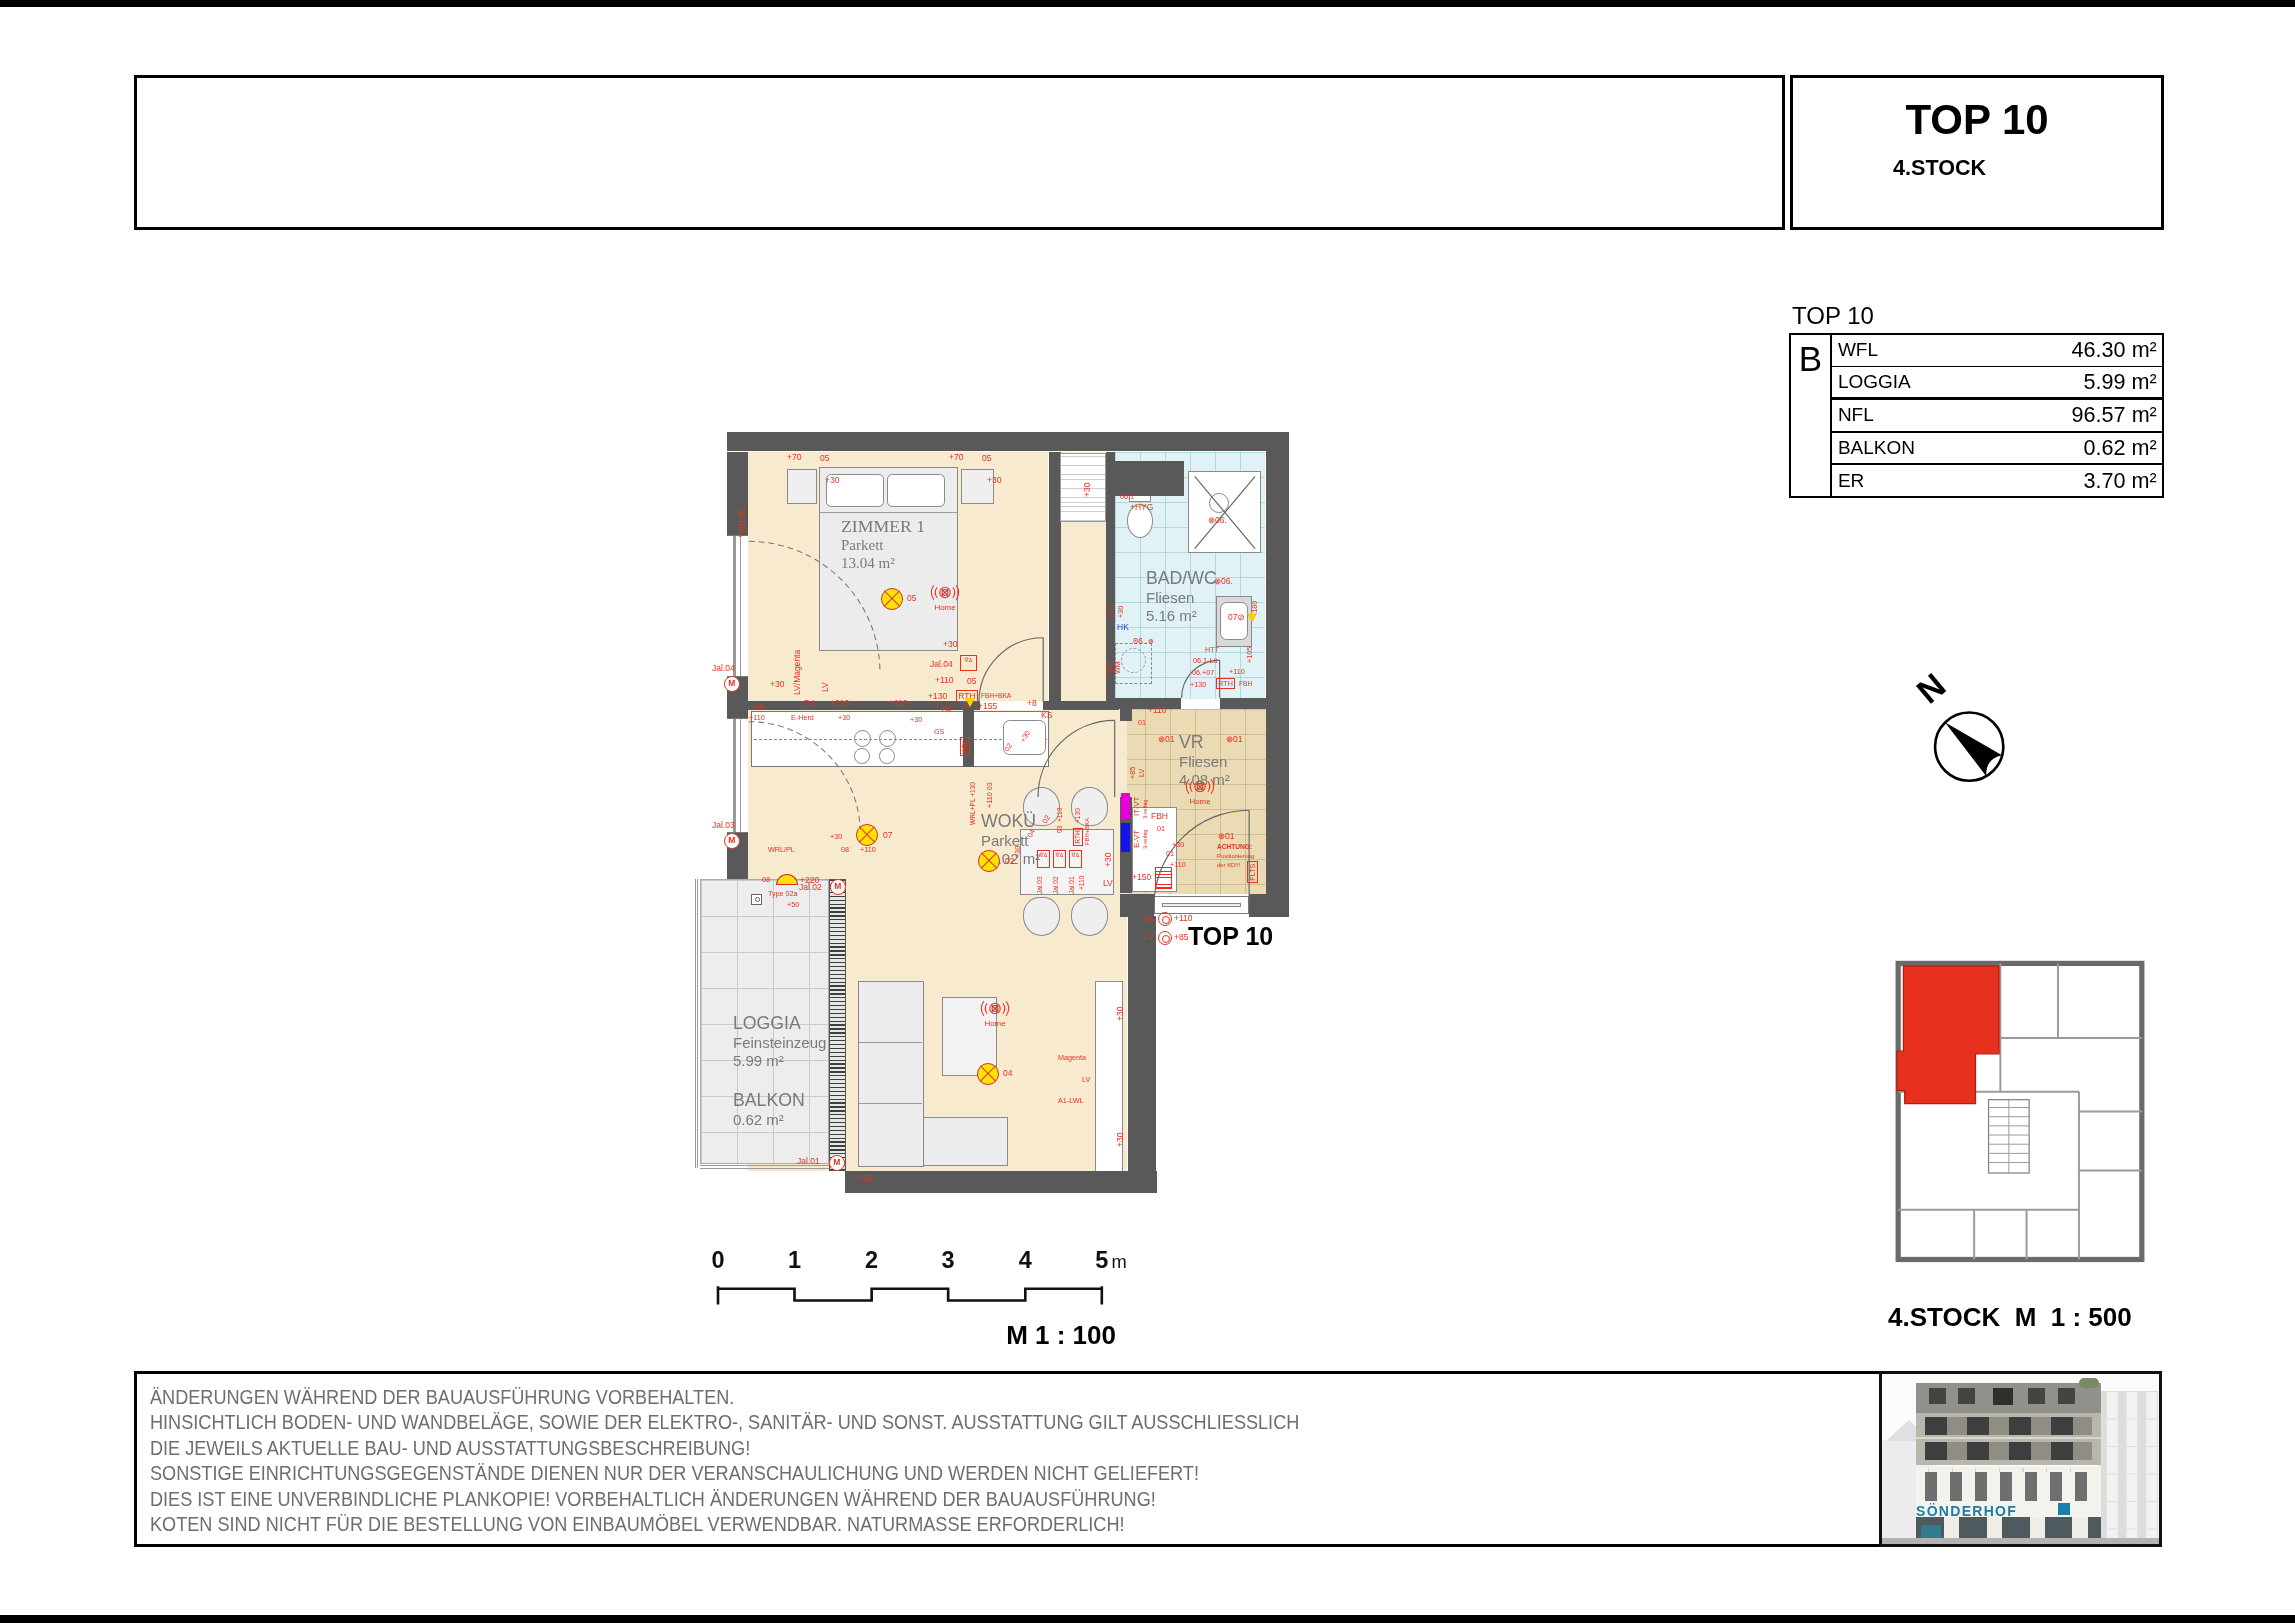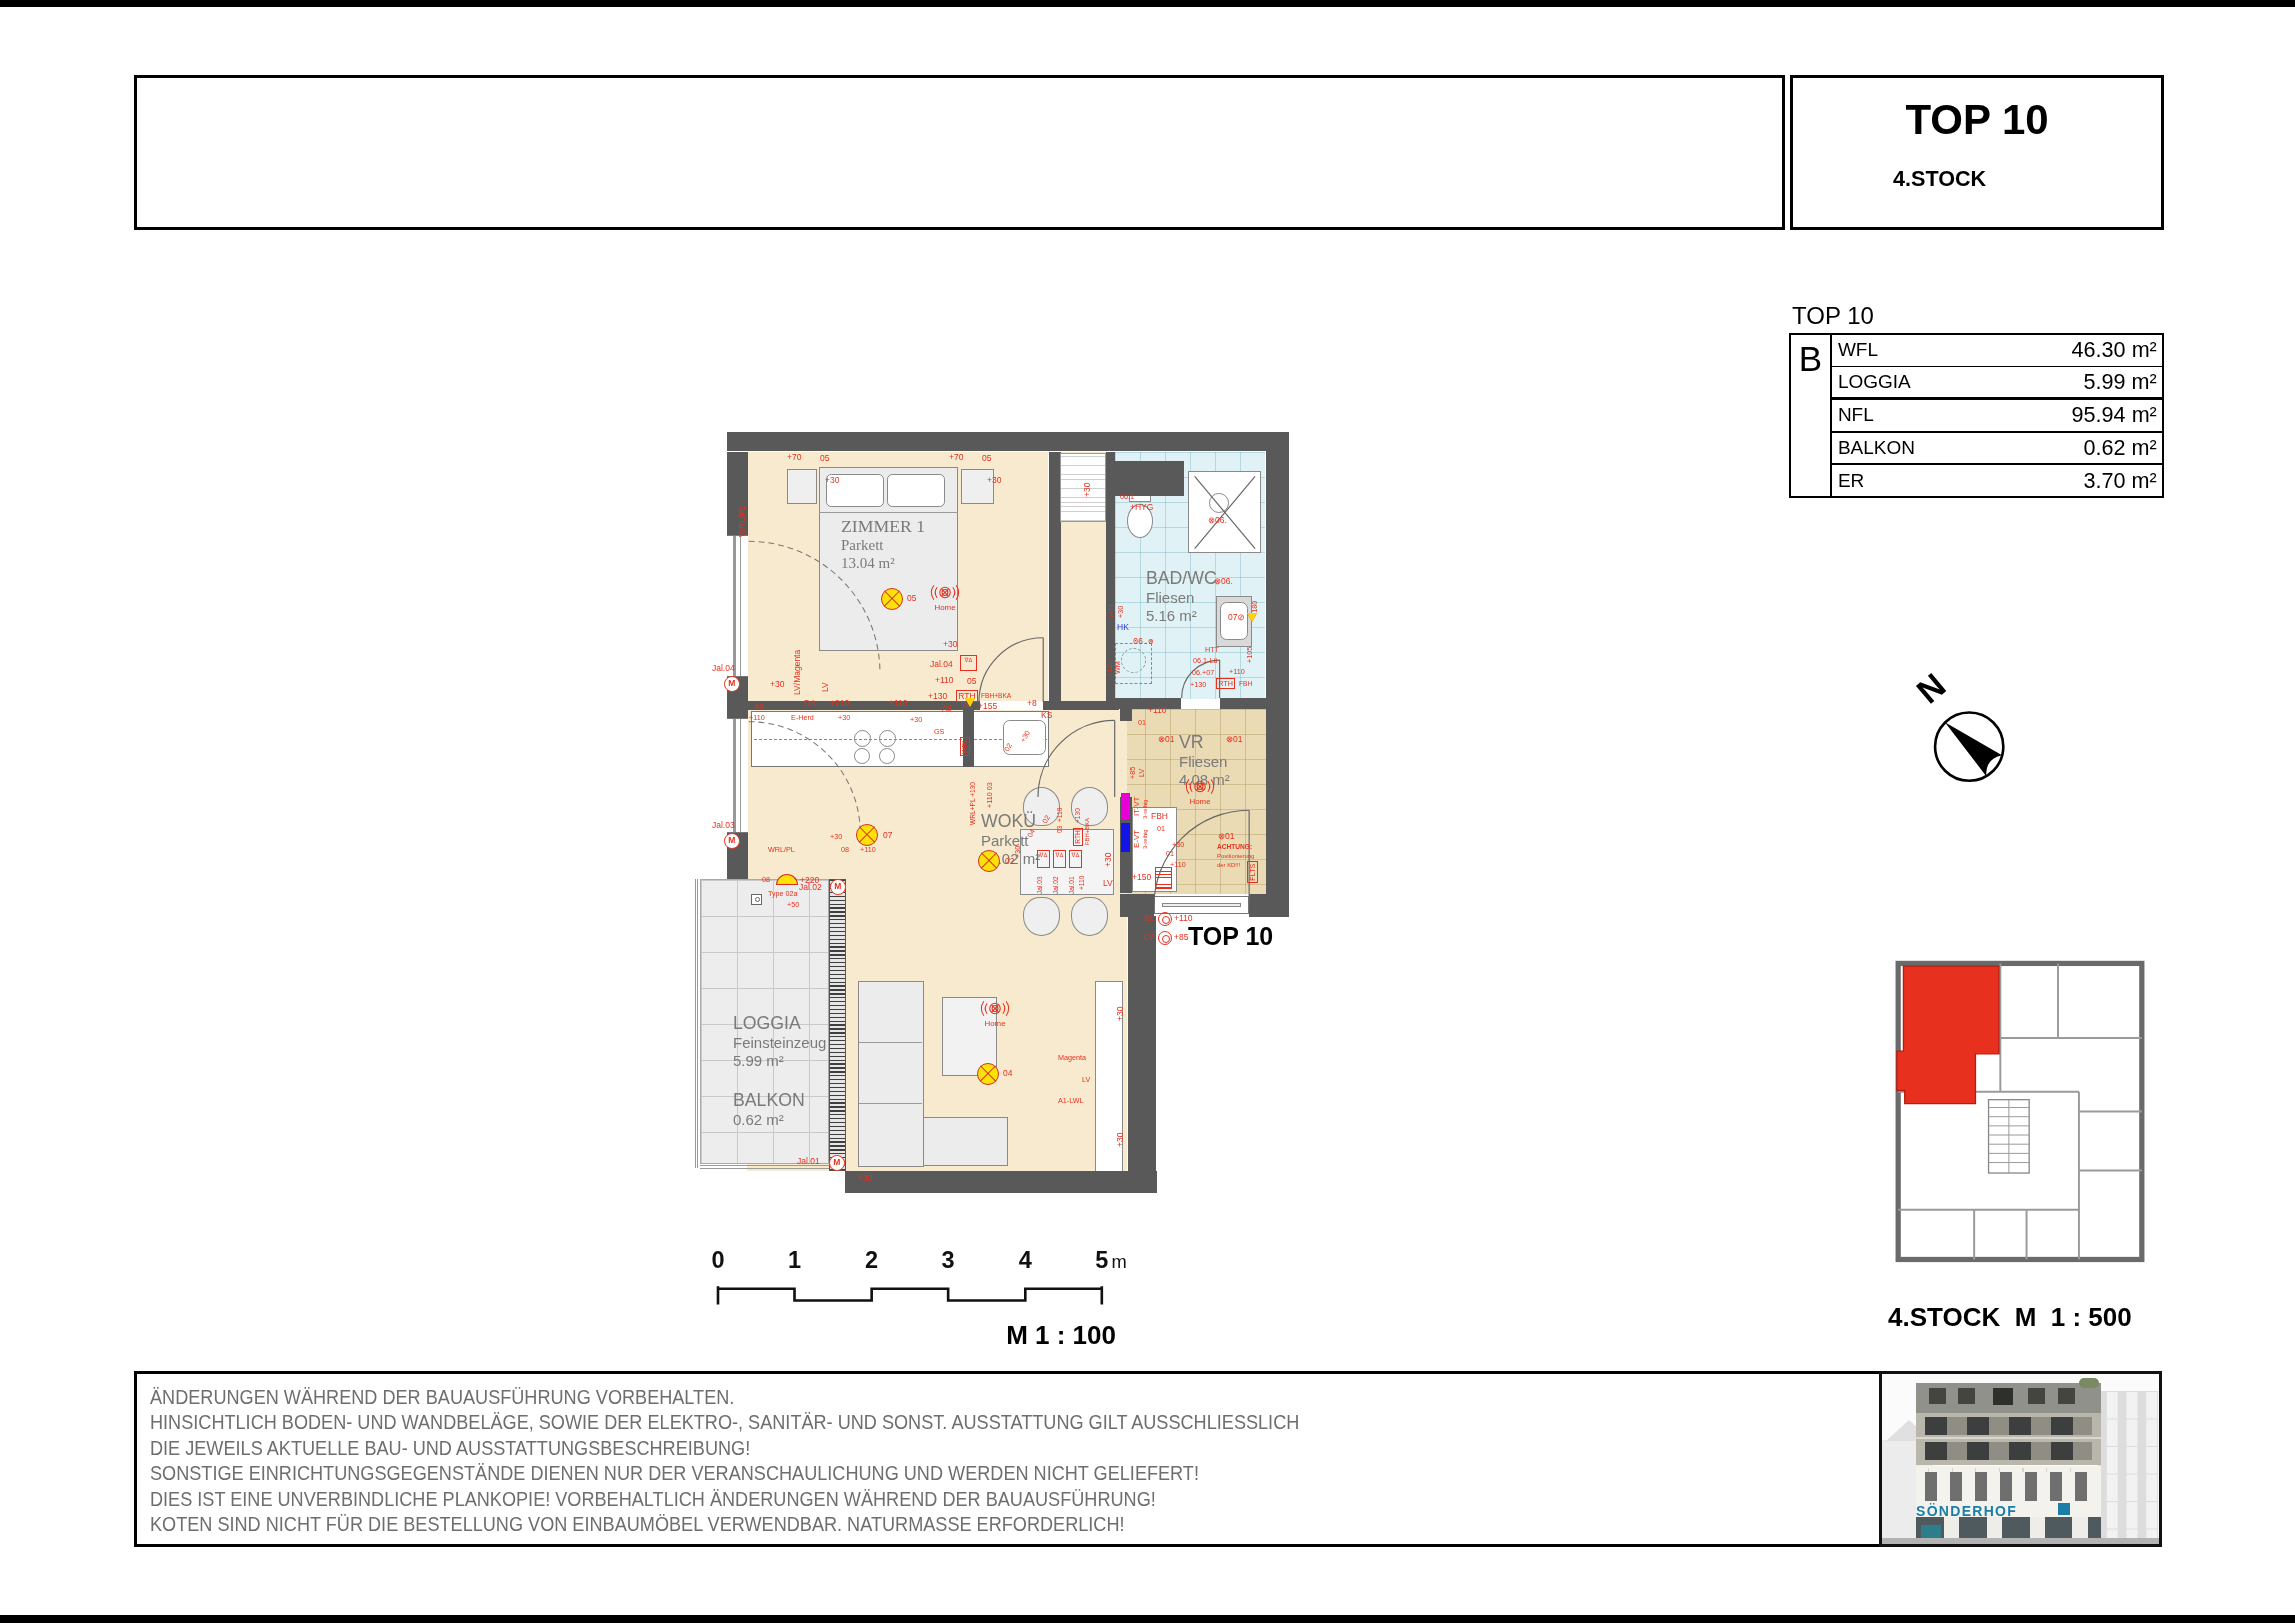--- a/index.html
+++ b/index.html
@@ -10,21 +10,21 @@
   html,body{width:2295px;height:1623px;background:#fff;overflow:hidden;
     font-family:"Liberation Sans",sans-serif;position:relative;}
   .abs{position:absolute;}
   .edge{position:absolute;left:0;width:2295px;background:#000;}
   
   .titlebox{left:134px;top:75px;width:1651px;height:155px;border:3.3px solid #000;padding:14.4px 0 0 29px;}
   .t1{font-size:41px;color:#000;letter-spacing:0.7px;}
   .t2{font-size:36px;color:#000;margin-top:10.5px;}
   .unitbox{left:1790px;top:75px;width:374px;height:155px;border:3.3px solid #000;text-align:center;}
   .u1{font-size:42px;font-weight:bold;margin-top:18.4px;}
-  .u2{font-size:21.6px;font-weight:bold;text-align:left;padding-left:100px;margin-top:22px;}
+  .u2{font-size:21.6px;font-weight:bold;text-align:left;padding-left:100px;margin-top:11px;}
   
   .atHead{left:1792px;top:302px;font-size:24px;color:#000;}
   .atable{left:1789px;top:333px;width:375px;height:165px;border:2.6px solid #000;display:flex;}
   .bcell{width:41px;border-right:2px solid #000;font-size:35px;text-align:center;padding-top:3.9px;}
   .rows{flex:1;display:flex;flex-direction:column;}
   .arow{flex:1;display:flex;align-items:center;justify-content:space-between;padding:0 5.2px 0 5.9px;}
   .arow .lab{font-size:19px;}
   .arow .val{font-size:21.6px;}
   .arow.s1{border-top:1.3px solid #000;} .arow.s2{border-top:3.3px solid #000;} .arow.s3{border-top:2px solid #000;}
   
@@ -93,21 +93,21 @@
       <div class="arow ">
         <span class="lab">WFL</span>
         <span class="val">46.30 m²</span>
       </div>
       <div class="arow s1">
         <span class="lab">LOGGIA</span>
         <span class="val">5.99 m²</span>
       </div>
       <div class="arow s2">
         <span class="lab">NFL</span>
-        <span class="val">95.94 m²</span>
+        <span class="val">96.57 m²</span>
       </div>
       <div class="arow s3">
         <span class="lab">BALKON</span>
         <span class="val">0.62 m²</span>
       </div>
       <div class="arow s3">
         <span class="lab">ER</span>
         <span class="val">3.70 m²</span>
       </div>
     </div>

